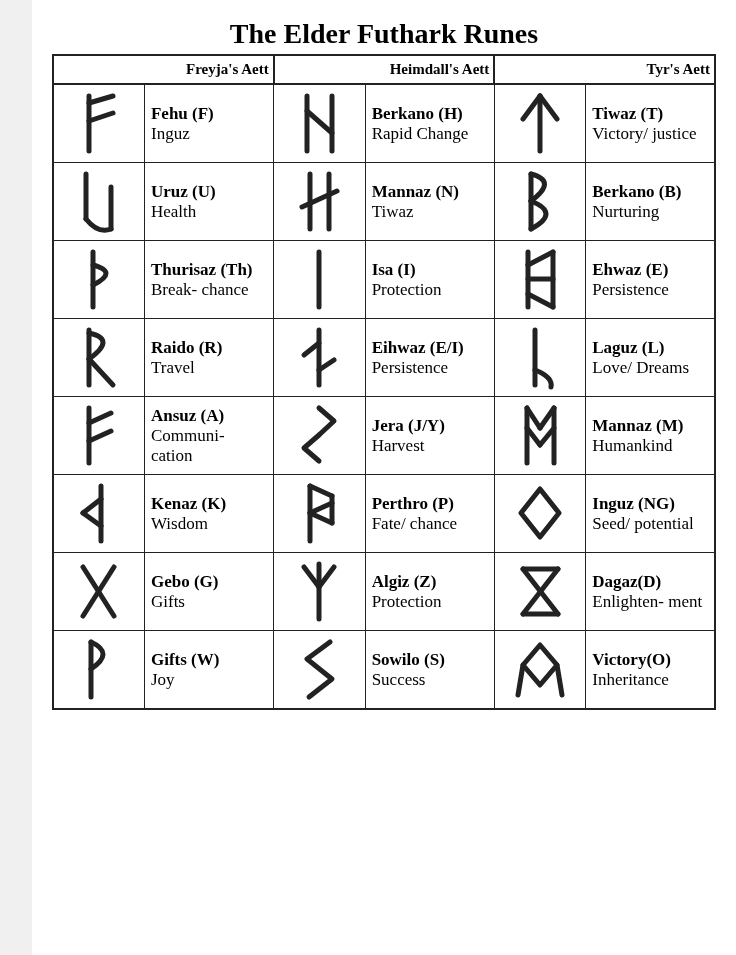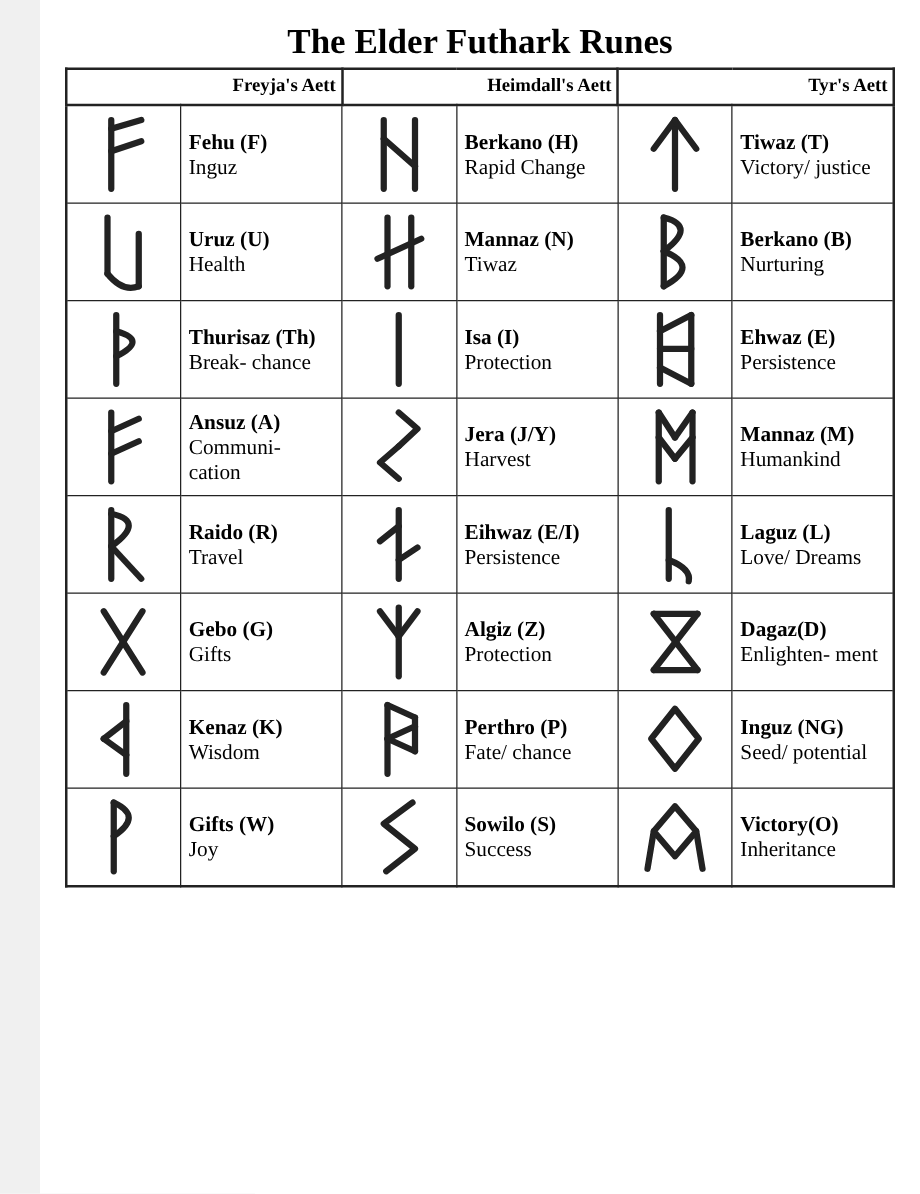--- a/index.html
+++ b/index.html
@@ -193,20 +193,55 @@
         <td class="text-cell">
           <span class="rune-name">Ehwaz (E)</span><br>
           <span class="rune-meaning">Persistence</span>
         </td>
       </tr>
 
       <tr>
         <td class="rune-cell">
           <svg class="rune-svg" width="55" height="65" viewBox="0 0 55 65">
             <line x1="18" y1="5" x2="18" y2="60" stroke="#222" stroke-width="5" stroke-linecap="round"></line>
+            <path d="M18,8 Q46,14 18,34" stroke="#222" stroke-width="5" fill="none" stroke-linecap="round"></path>
+            <line x1="18" y1="34" x2="42" y2="60" stroke="#222" stroke-width="5" stroke-linecap="round"></line>
+          </svg>
+        </td>
+        <td class="text-cell">
+          <span class="rune-name">Raido (R)</span><br>
+          <span class="rune-meaning">Travel</span>
+        </td>
+        <td class="rune-cell">
+          <svg class="rune-svg" width="55" height="65" viewBox="0 0 55 65">
+            <line x1="27" y1="5" x2="27" y2="60" stroke="#222" stroke-width="5" stroke-linecap="round"></line>
+            <line x1="27" y1="18" x2="12" y2="30" stroke="#222" stroke-width="5" stroke-linecap="round"></line>
+            <line x1="27" y1="45" x2="42" y2="35" stroke="#222" stroke-width="5" stroke-linecap="round"></line>
+          </svg>
+        </td>
+        <td class="text-cell">
+          <span class="rune-name">Eihwaz (E/I)</span><br>
+          <span class="rune-meaning">Persistence</span>
+        </td>
+        <td class="rune-cell">
+          <svg class="rune-svg" width="55" height="65" viewBox="0 0 55 65">
+            <line x1="22" y1="5" x2="22" y2="60" stroke="#222" stroke-width="5" stroke-linecap="round"></line>
+            <path d="M22,45 Q40,52 38,62" stroke="#222" stroke-width="5" fill="none" stroke-linecap="round"></path>
+          </svg>
+        </td>
+        <td class="text-cell">
+          <span class="rune-name">Laguz (L)</span><br>
+          <span class="rune-meaning">Love/ Dreams</span>
+        </td>
+      </tr>
+
+      <tr>
+        <td class="rune-cell">
+          <svg class="rune-svg" width="55" height="65" viewBox="0 0 55 65">
+            <line x1="18" y1="5" x2="18" y2="60" stroke="#222" stroke-width="5" stroke-linecap="round"></line>
             <line x1="18" y1="20" x2="40" y2="10" stroke="#222" stroke-width="5" stroke-linecap="round"></line>
             <line x1="18" y1="38" x2="40" y2="28" stroke="#222" stroke-width="5" stroke-linecap="round"></line>
           </svg>
         </td>
         <td class="text-cell">
           <span class="rune-name">Ansuz (A)</span><br>
           <span class="rune-meaning">Communi- cation</span>
         </td>
         <td class="rune-cell">
           <svg class="rune-svg" width="55" height="65" viewBox="0 0 55 65">
@@ -230,49 +265,50 @@
         </td>
         <td class="text-cell">
           <span class="rune-name">Mannaz (M)</span><br>
           <span class="rune-meaning">Humankind</span>
         </td>
       </tr>
 
       <tr>
         <td class="rune-cell">
           <svg class="rune-svg" width="55" height="65" viewBox="0 0 55 65">
-            <line x1="18" y1="5" x2="18" y2="60" stroke="#222" stroke-width="5" stroke-linecap="round"></line>
-            <path d="M18,8 Q46,14 18,34" stroke="#222" stroke-width="5" fill="none" stroke-linecap="round"></path>
-            <line x1="18" y1="34" x2="42" y2="60" stroke="#222" stroke-width="5" stroke-linecap="round"></line>
-          </svg>
-        </td>
-        <td class="text-cell">
-          <span class="rune-name">Raido (R)</span><br>
-          <span class="rune-meaning">Travel</span>
-        </td>
-        <td class="rune-cell">
-          <svg class="rune-svg" width="55" height="65" viewBox="0 0 55 65">
-            <line x1="27" y1="5" x2="27" y2="60" stroke="#222" stroke-width="5" stroke-linecap="round"></line>
-            <line x1="27" y1="18" x2="12" y2="30" stroke="#222" stroke-width="5" stroke-linecap="round"></line>
-            <line x1="27" y1="45" x2="42" y2="35" stroke="#222" stroke-width="5" stroke-linecap="round"></line>
-          </svg>
-        </td>
-        <td class="text-cell">
-          <span class="rune-name">Eihwaz (E/I)</span><br>
-          <span class="rune-meaning">Persistence</span>
-        </td>
-        <td class="rune-cell">
-          <svg class="rune-svg" width="55" height="65" viewBox="0 0 55 65">
-            <line x1="22" y1="5" x2="22" y2="60" stroke="#222" stroke-width="5" stroke-linecap="round"></line>
-            <path d="M22,45 Q40,52 38,62" stroke="#222" stroke-width="5" fill="none" stroke-linecap="round"></path>
-          </svg>
-        </td>
-        <td class="text-cell">
-          <span class="rune-name">Laguz (L)</span><br>
-          <span class="rune-meaning">Love/ Dreams</span>
+            <line x1="30" y1="5" x2="30" y2="60" stroke="#222" stroke-width="5" stroke-linecap="round"></line>
+            <line x1="30" y1="18" x2="12" y2="32" stroke="#222" stroke-width="5" stroke-linecap="round"></line>
+            <line x1="30" y1="45" x2="12" y2="32" stroke="#222" stroke-width="5" stroke-linecap="round"></line>
+          </svg>
+        </td>
+        <td class="text-cell">
+          <span class="rune-name">Kenaz (K)</span><br>
+          <span class="rune-meaning">Wisdom</span>
+        </td>
+        <td class="rune-cell">
+          <svg class="rune-svg" width="55" height="65" viewBox="0 0 55 65">
+            <line x1="18" y1="5" x2="18" y2="60" stroke="#222" stroke-width="5" stroke-linecap="round"></line>
+            <line x1="18" y1="5" x2="40" y2="15" stroke="#222" stroke-width="5" stroke-linecap="round"></line>
+            <line x1="18" y1="32" x2="40" y2="22" stroke="#222" stroke-width="5" stroke-linecap="round"></line>
+            <line x1="18" y1="32" x2="40" y2="42" stroke="#222" stroke-width="5" stroke-linecap="round"></line>
+            <line x1="40" y1="15" x2="40" y2="42" stroke="#222" stroke-width="5" stroke-linecap="round"></line>
+          </svg>
+        </td>
+        <td class="text-cell">
+          <span class="rune-name">Perthro (P)</span><br>
+          <span class="rune-meaning">Fate/ chance</span>
+        </td>
+        <td class="rune-cell">
+          <svg class="rune-svg" width="55" height="65" viewBox="0 0 55 65">
+            <polygon points="27,8 46,32 27,56 8,32" stroke="#222" stroke-width="5" fill="none" stroke-linejoin="round"></polygon>
+          </svg>
+        </td>
+        <td class="text-cell">
+          <span class="rune-name">Inguz (NG)</span><br>
+          <span class="rune-meaning">Seed/ potential</span>
         </td>
       </tr>
 
       <tr>
         <td class="rune-cell">
           <svg class="rune-svg" width="55" height="65" viewBox="0 0 55 65">
             <line x1="12" y1="8" x2="43" y2="57" stroke="#222" stroke-width="5" stroke-linecap="round"></line>
             <line x1="43" y1="8" x2="12" y2="57" stroke="#222" stroke-width="5" stroke-linecap="round"></line>
           </svg>
         </td>
@@ -301,56 +337,20 @@
         </td>
         <td class="text-cell">
           <span class="rune-name">Dagaz(D)</span><br>
           <span class="rune-meaning">Enlighten- ment</span>
         </td>
       </tr>
 
       <tr>
         <td class="rune-cell">
           <svg class="rune-svg" width="55" height="65" viewBox="0 0 55 65">
-            <line x1="30" y1="5" x2="30" y2="60" stroke="#222" stroke-width="5" stroke-linecap="round"></line>
-            <line x1="30" y1="18" x2="12" y2="32" stroke="#222" stroke-width="5" stroke-linecap="round"></line>
-            <line x1="30" y1="45" x2="12" y2="32" stroke="#222" stroke-width="5" stroke-linecap="round"></line>
-          </svg>
-        </td>
-        <td class="text-cell">
-          <span class="rune-name">Kenaz (K)</span><br>
-          <span class="rune-meaning">Wisdom</span>
-        </td>
-        <td class="rune-cell">
-          <svg class="rune-svg" width="55" height="65" viewBox="0 0 55 65">
-            <line x1="18" y1="5" x2="18" y2="60" stroke="#222" stroke-width="5" stroke-linecap="round"></line>
-            <line x1="18" y1="5" x2="40" y2="15" stroke="#222" stroke-width="5" stroke-linecap="round"></line>
-            <line x1="18" y1="32" x2="40" y2="22" stroke="#222" stroke-width="5" stroke-linecap="round"></line>
-            <line x1="18" y1="32" x2="40" y2="42" stroke="#222" stroke-width="5" stroke-linecap="round"></line>
-            <line x1="40" y1="15" x2="40" y2="42" stroke="#222" stroke-width="5" stroke-linecap="round"></line>
-          </svg>
-        </td>
-        <td class="text-cell">
-          <span class="rune-name">Perthro (P)</span><br>
-          <span class="rune-meaning">Fate/ chance</span>
-        </td>
-        <td class="rune-cell">
-          <svg class="rune-svg" width="55" height="65" viewBox="0 0 55 65">
-            <polygon points="27,8 46,32 27,56 8,32" stroke="#222" stroke-width="5" fill="none" stroke-linejoin="round"></polygon>
-          </svg>
-        </td>
-        <td class="text-cell">
-          <span class="rune-name">Inguz (NG)</span><br>
-          <span class="rune-meaning">Seed/ potential</span>
-        </td>
-      </tr>
-
-      <tr>
-        <td class="rune-cell">
-          <svg class="rune-svg" width="55" height="65" viewBox="0 0 55 65">
             <line x1="20" y1="5" x2="20" y2="60" stroke="#222" stroke-width="5" stroke-linecap="round"></line>
             <path d="M20,5 Q44,16 20,32" stroke="#222" stroke-width="5" fill="none" stroke-linecap="round"></path>
           </svg>
         </td>
         <td class="text-cell">
           <span class="rune-name">Gifts (W)</span><br>
           <span class="rune-meaning">Joy</span>
         </td>
         <td class="rune-cell">
           <svg class="rune-svg" width="55" height="65" viewBox="0 0 55 65">

